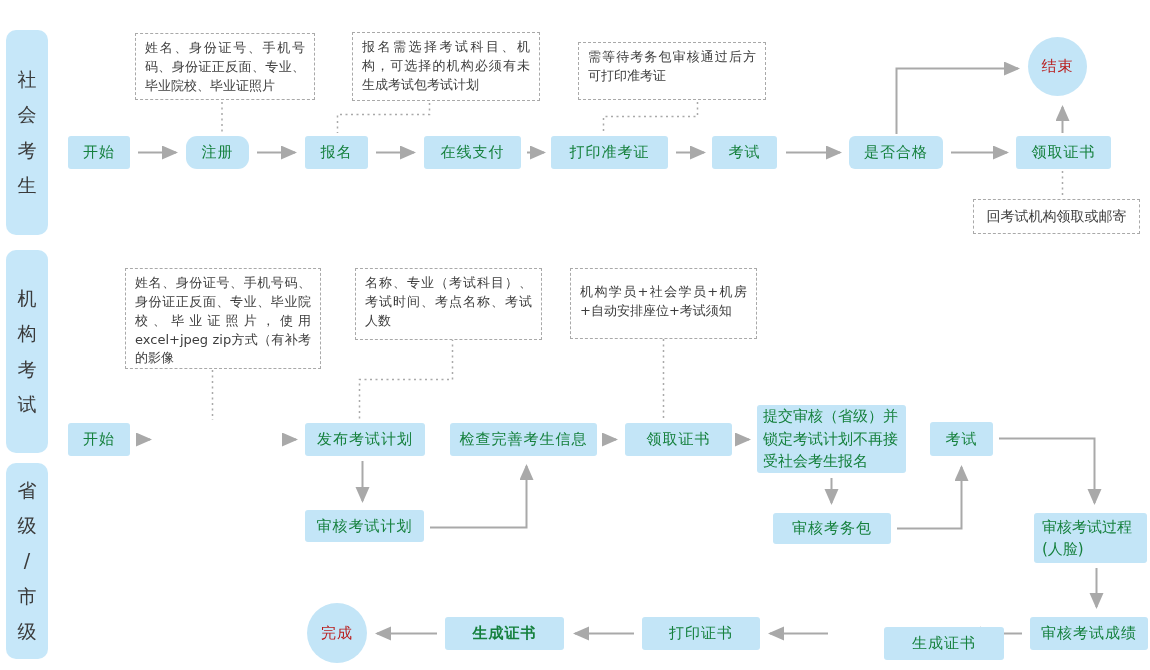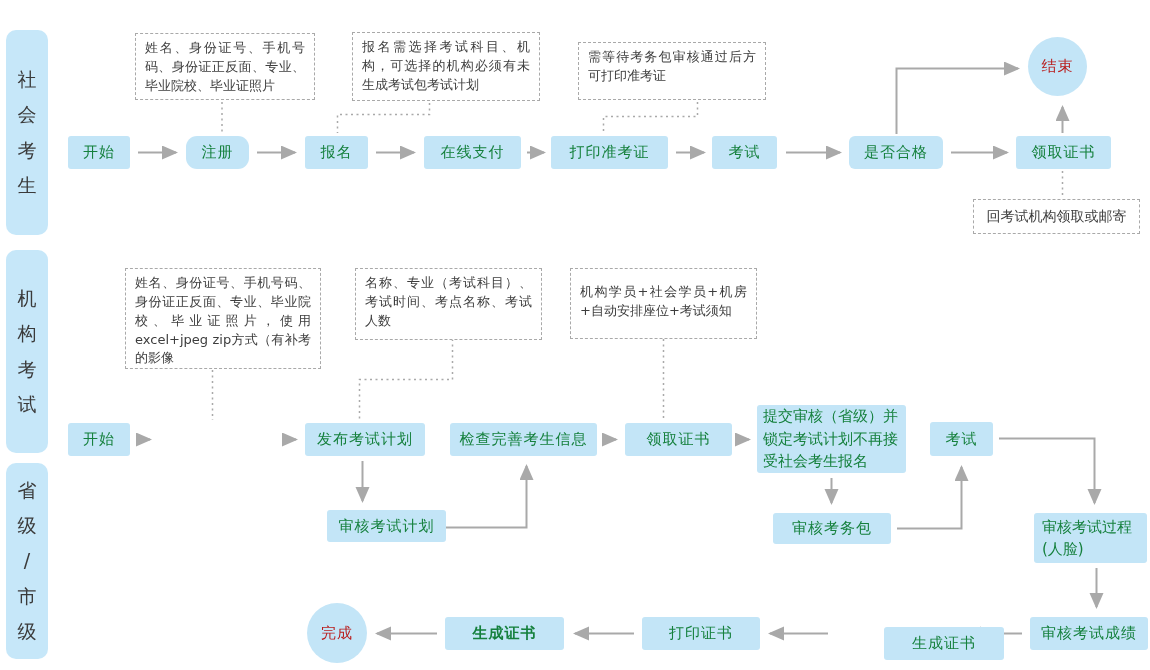--- a/index.html
+++ b/index.html
@@ -101,21 +101,21 @@
   <div class="node" style="left:305px;top:423px;width:120px;height:33px;">发布考试计划</div>
   <div class="node" style="left:450px;top:423px;width:147px;height:33px;">检查完善考生信息</div>
   <div class="node" style="left:625px;top:423px;width:107px;height:33px;">领取证书</div>
   <div class="node multi" style="left:757px;top:405px;width:149px;height:68px;">提交审核（省级）并锁定考试计划不再接受社会考生报名</div>
   <div class="node" style="left:930px;top:422px;width:63px;height:34px;">考试</div>
 
   <div class="note" style="left:125px;top:268px;width:196px;height:101px;">姓名、身份证号、手机号码、身份证正反面、专业、毕业院校、毕业证照片，使用excel+jpeg zip方式（有补考的影像</div>
   <div class="note" style="left:355px;top:268px;width:187px;height:72px;">名称、专业（考试科目）、考试时间、考点名称、考试人数</div>
   <div class="note" style="left:570px;top:268px;width:187px;height:71px;padding-top:14px;">机构学员+社会学员+机房+自动安排座位+考试须知</div>
 
-  <div class="node" style="left:305px;top:510px;width:119px;height:32px;margin-left:22px;">审核考试计划</div>
+  <div class="node" style="left:305px;top:510px;width:119px;height:32px;">审核考试计划</div>
   <div class="node" style="left:773px;top:513px;width:118px;height:31px;">审核考务包</div>
   <div class="node multi" style="left:1034px;top:513px;width:113px;height:50px;padding-left:8px;">审核考试过程(人脸)</div>
   <div class="node" style="left:1030px;top:617px;width:118px;height:33px;">审核考试成绩</div>
   <div class="node" style="left:884px;top:617px;width:120px;height:33px;margin-top:10px;">生成证书</div>
   <div class="node" style="left:642px;top:617px;width:118px;height:33px;">打印证书</div>
   <div class="node bold" style="left:445px;top:617px;width:119px;height:33px;">生成证书</div>
   <div class="circle" style="left:307px;top:603px;width:60px;height:60px;">完成</div>
 
 </div>
 

